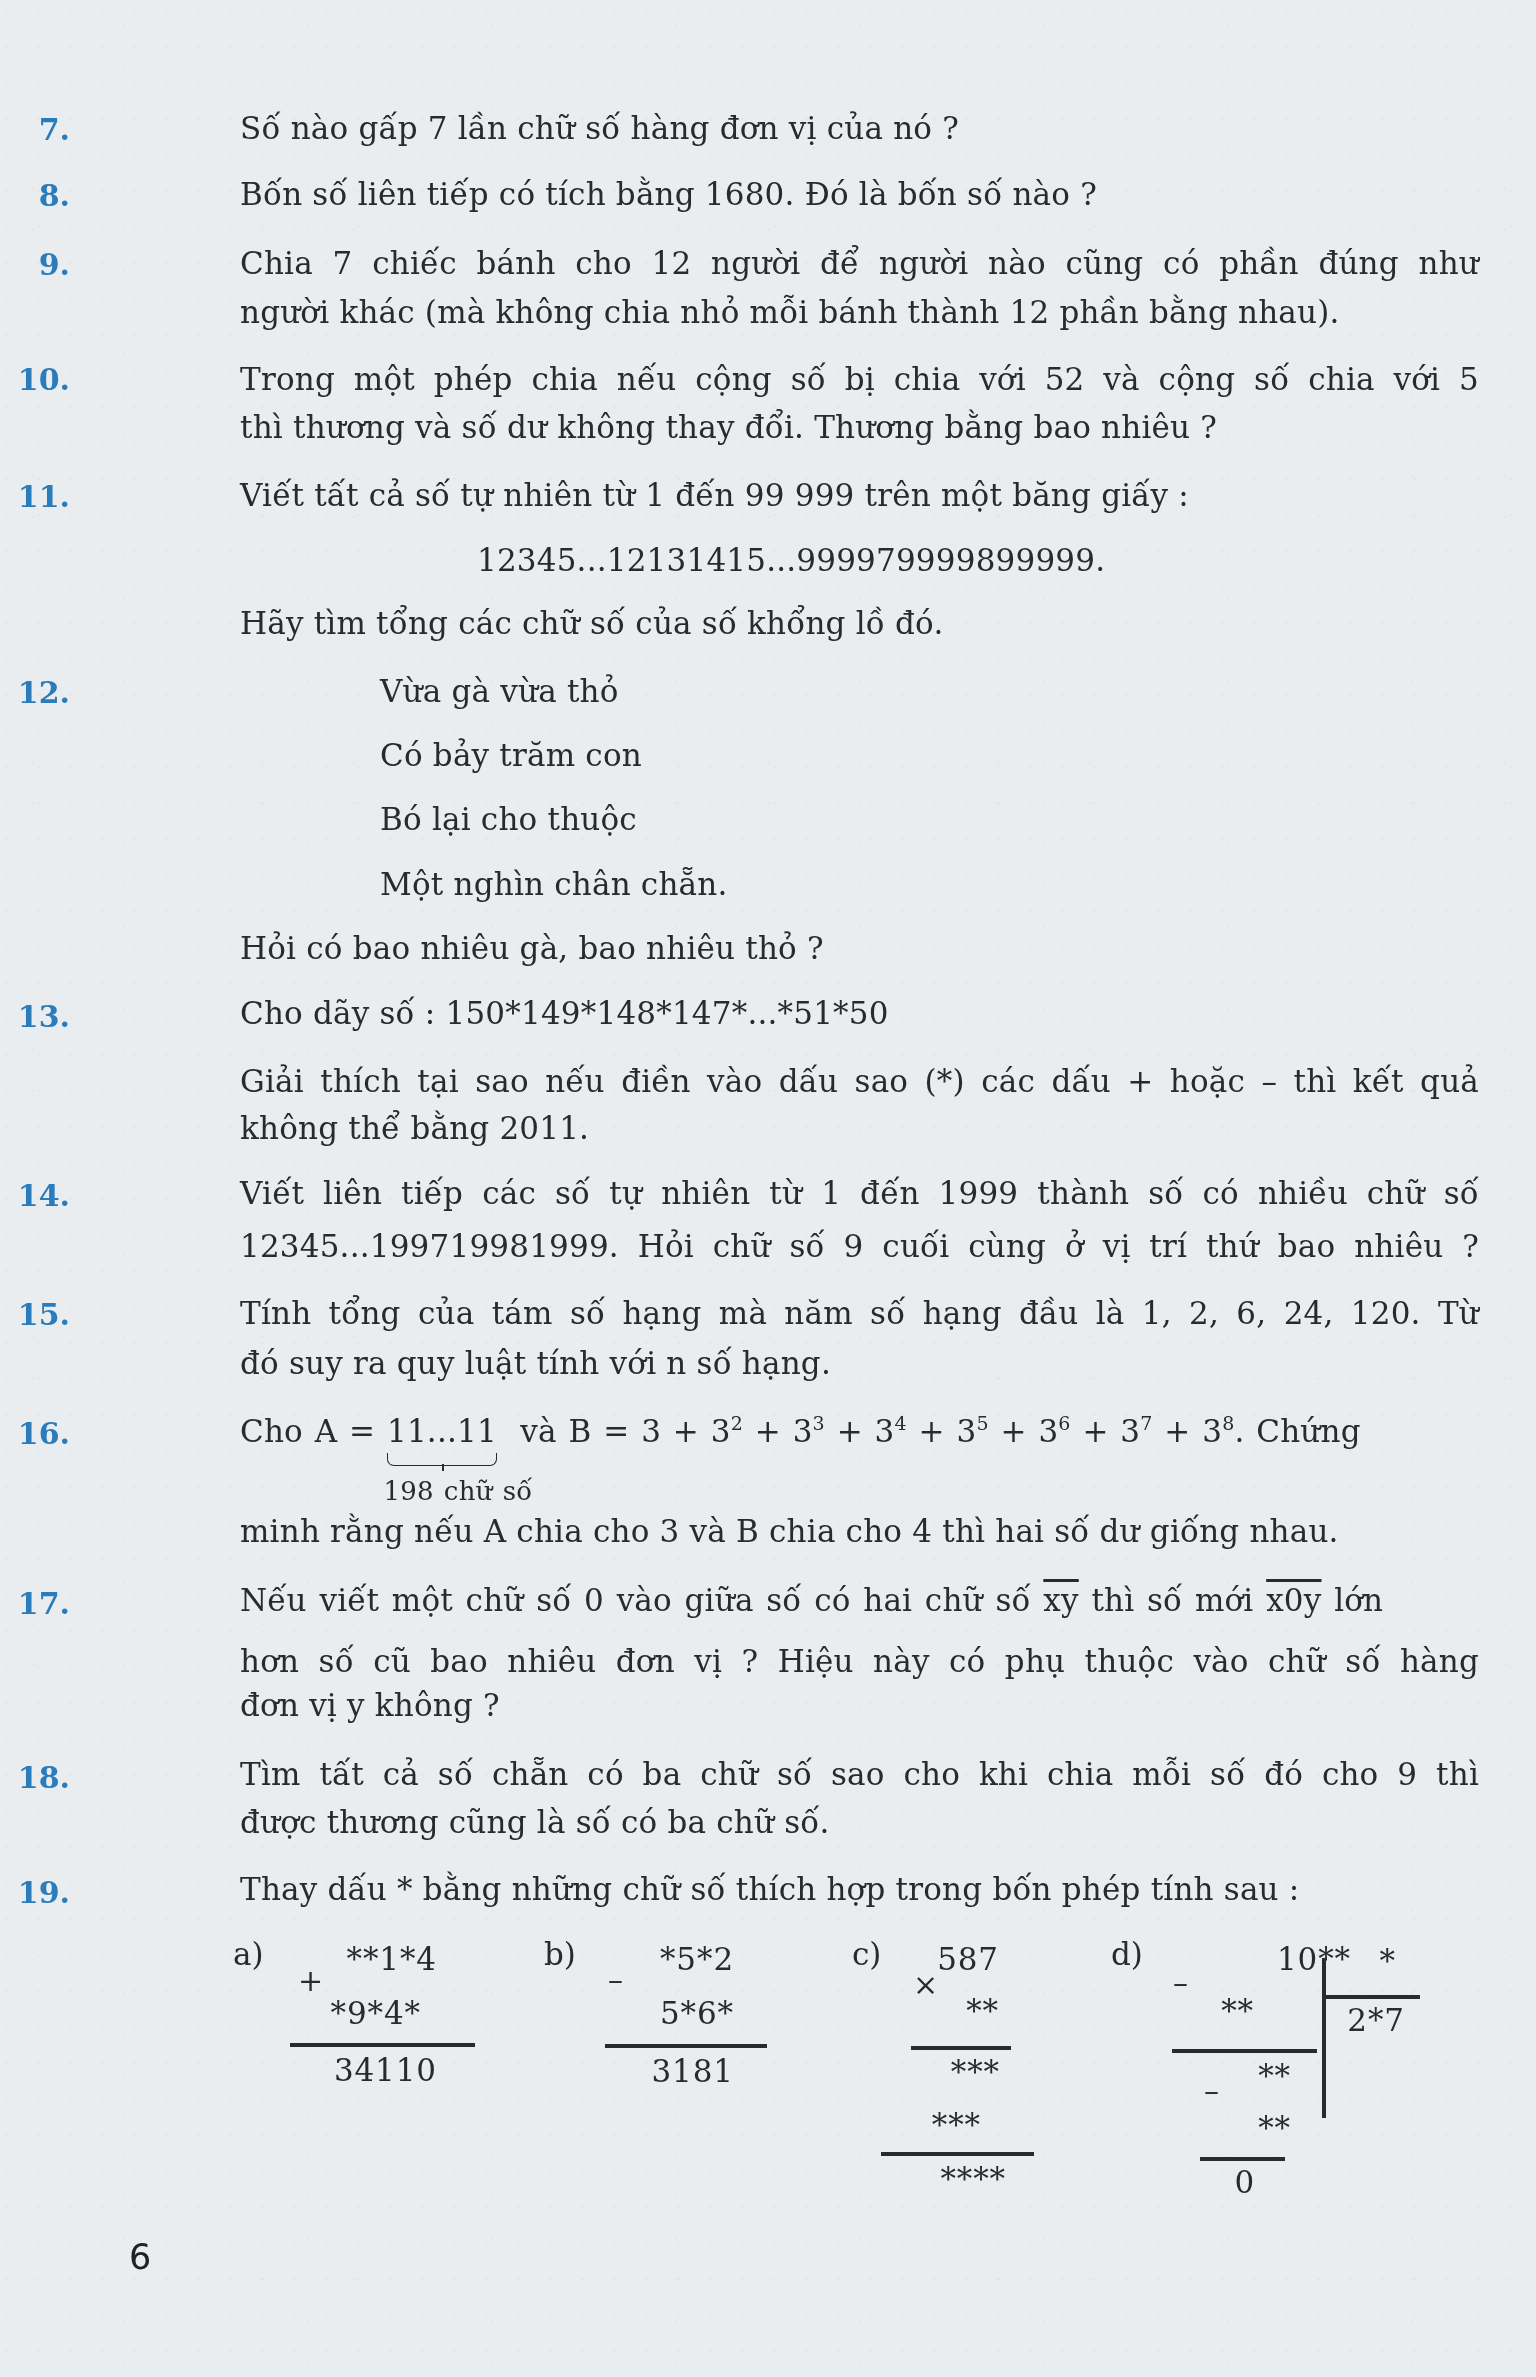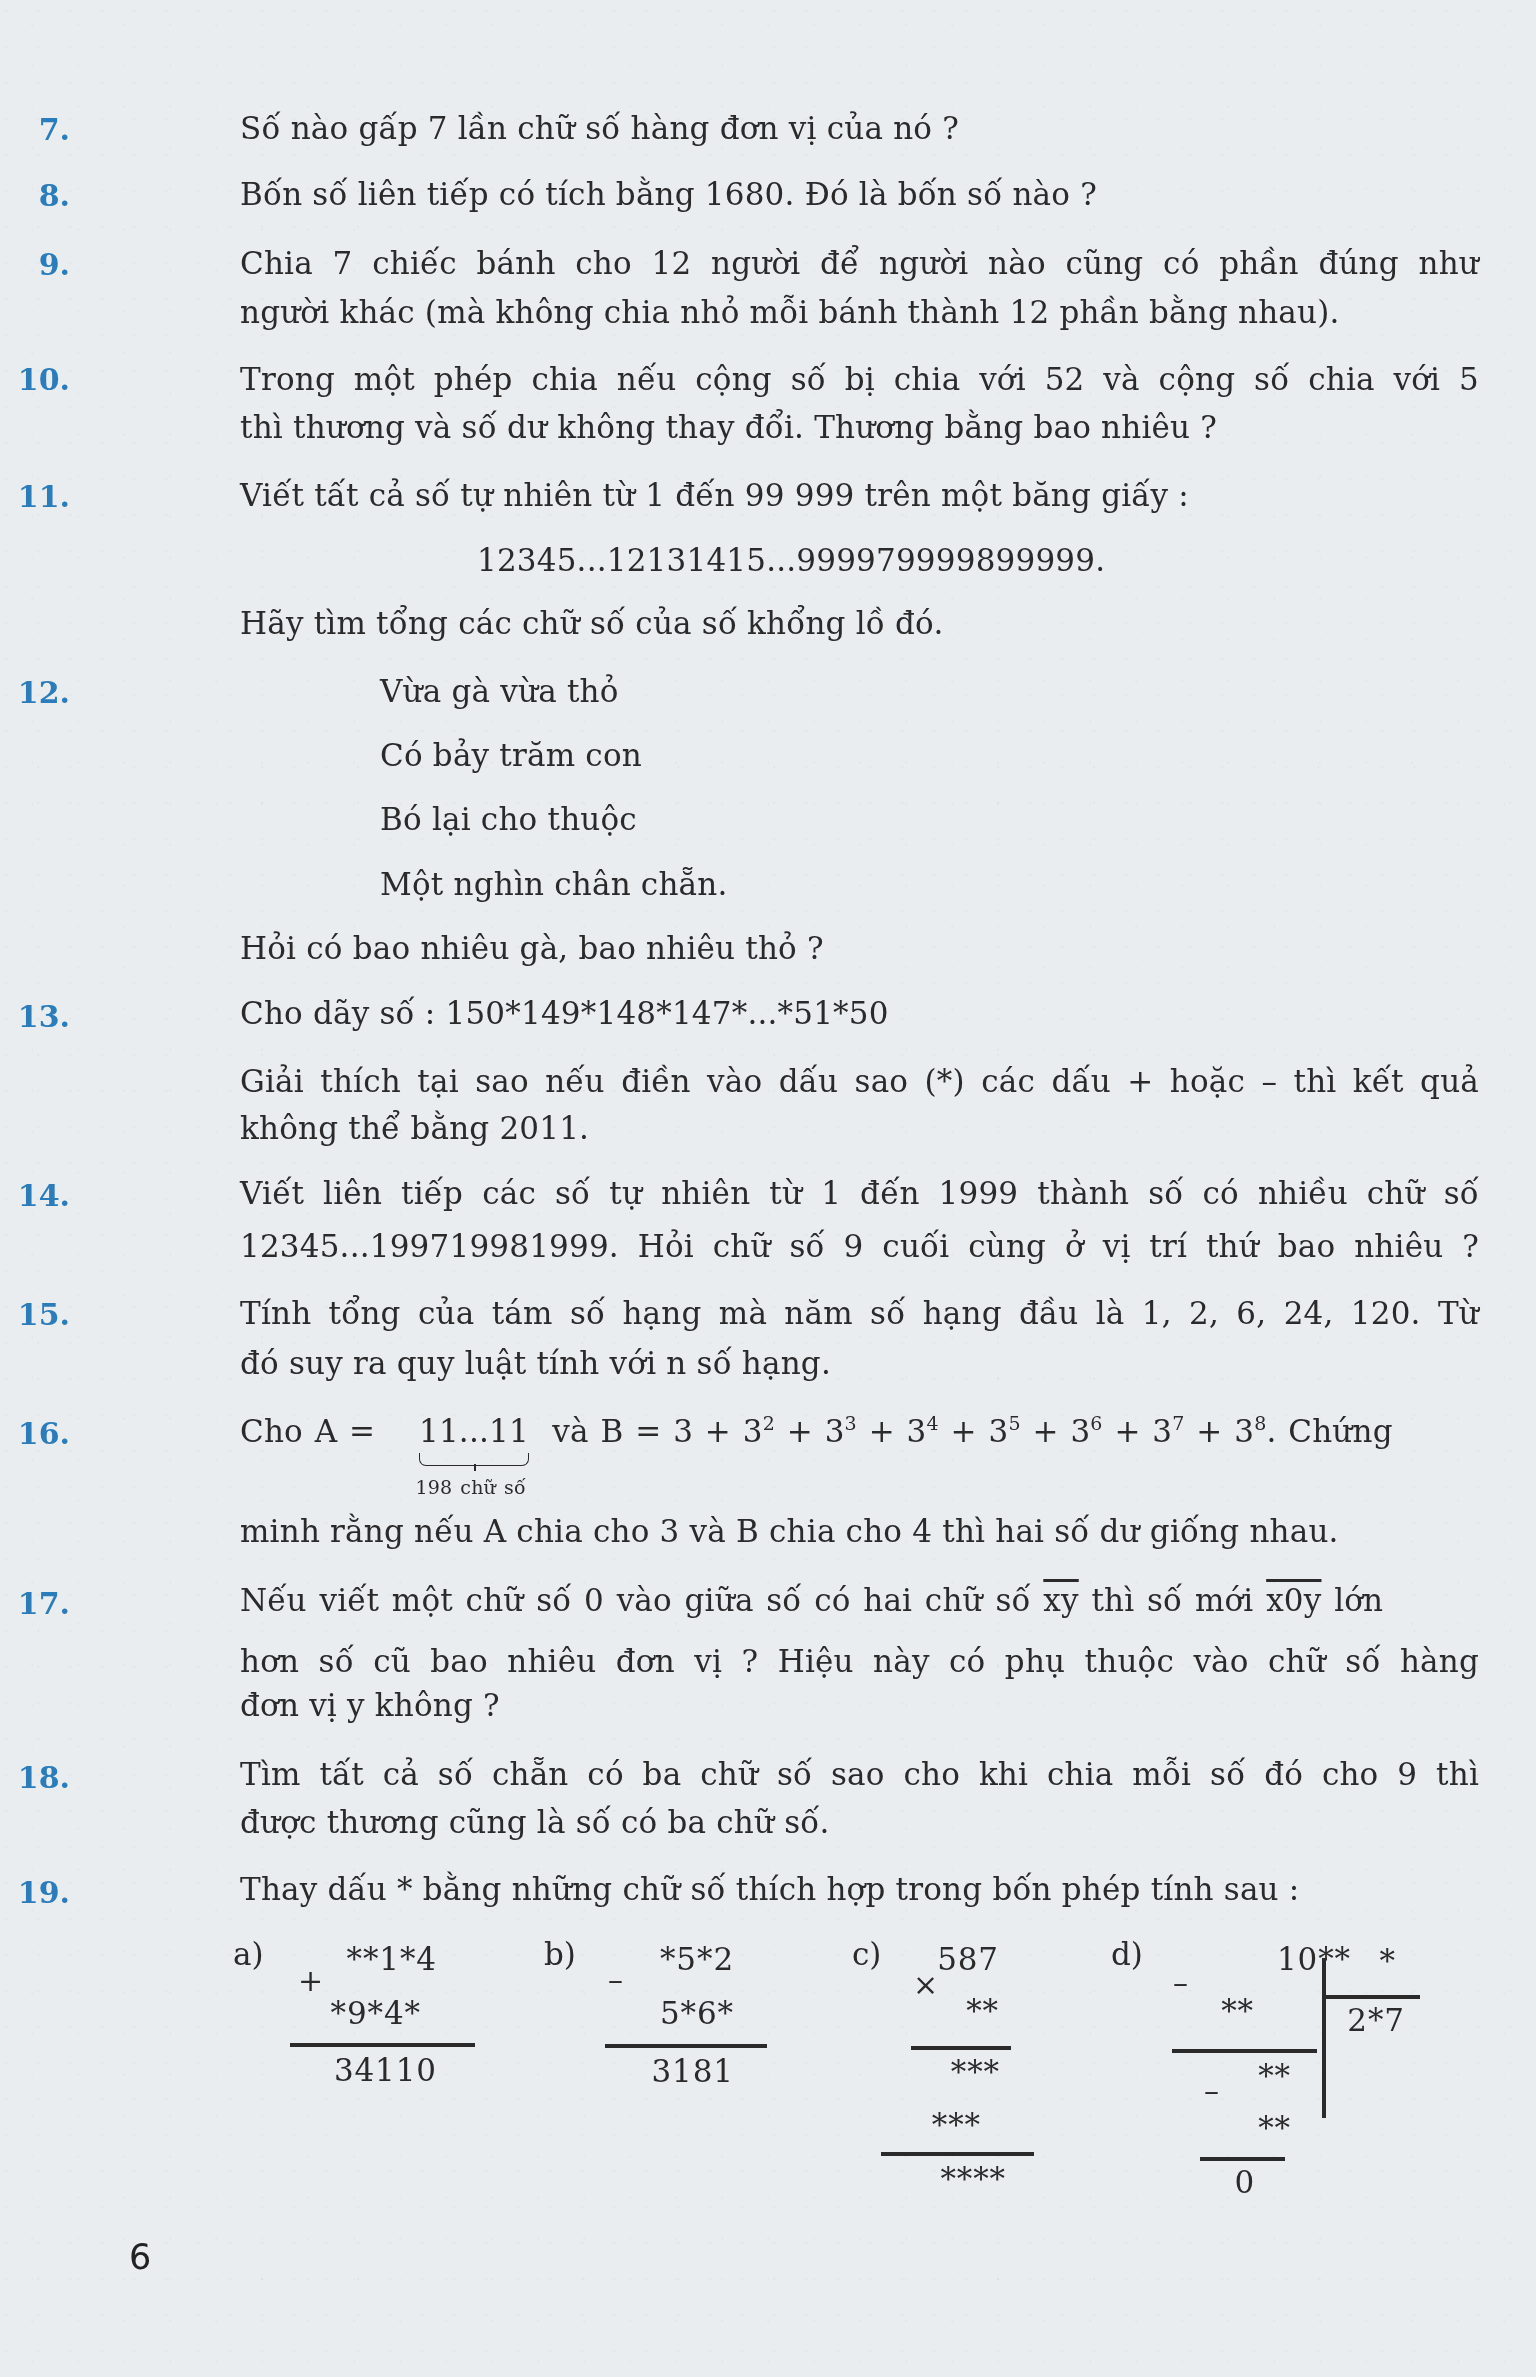--- a/index.html
+++ b/index.html
@@ -23,29 +23,29 @@
   }
   .line {
     position: absolute; left: 240px; font-size: 31px; white-space: nowrap;
     letter-spacing: 0.2px;
   }
   .just { width: 1239px; text-align: justify; text-align-last: justify; white-space: normal; }
   .poem { left: 380px; }
   .center-num { left: 477px; }
   .overline { text-decoration: overline; }
   sup { font-size: 19px; vertical-align: 12.2px; }
-  .brace-wrap { position: relative; display: inline-block; margin-left: 32px; }
+  .brace-wrap { position: relative; display: inline-block; }
   .brace {
     position: absolute; left: 0; right: 0; top: 40px; height: 12.2px;
     border-bottom: 1.7px solid #2a2a2a; border-left: 1.7px solid #2a2a2a; border-right: 1.7px solid #2a2a2a;
     border-radius: 0 0 7px 7px;
   }
   .brace-tip { position: absolute; left: 50%; top: 51px; width: 1.7px; height: 7px; background: #2a2a2a; }
   .brace-label {
-    position: absolute; left: -3.5px; top: 63px; font-size: 19px; white-space: nowrap;
+    position: absolute; left: -3.5px; top: 63px; font-size: 26px; white-space: nowrap;
   }
   .calc { position: absolute; font-size: 31px; }
   .calc .label { position: absolute; font-size: 31px; }
   .calc .row { position: absolute; white-space: nowrap; text-align: right; letter-spacing: 0.9px; }
   .calc .op { position: absolute; font-size: 30px; }
   .calc .bar { position: absolute; height: 3.5px; background: #2a2a2a; }
   .calc .vbar { position: absolute; width: 3.5px; background: #2a2a2a; }
   .page-number {
     position: absolute; left: 129px; top: 2237px; font-size: 35px;
     font-family: "DejaVu Sans", sans-serif; color: #222;

